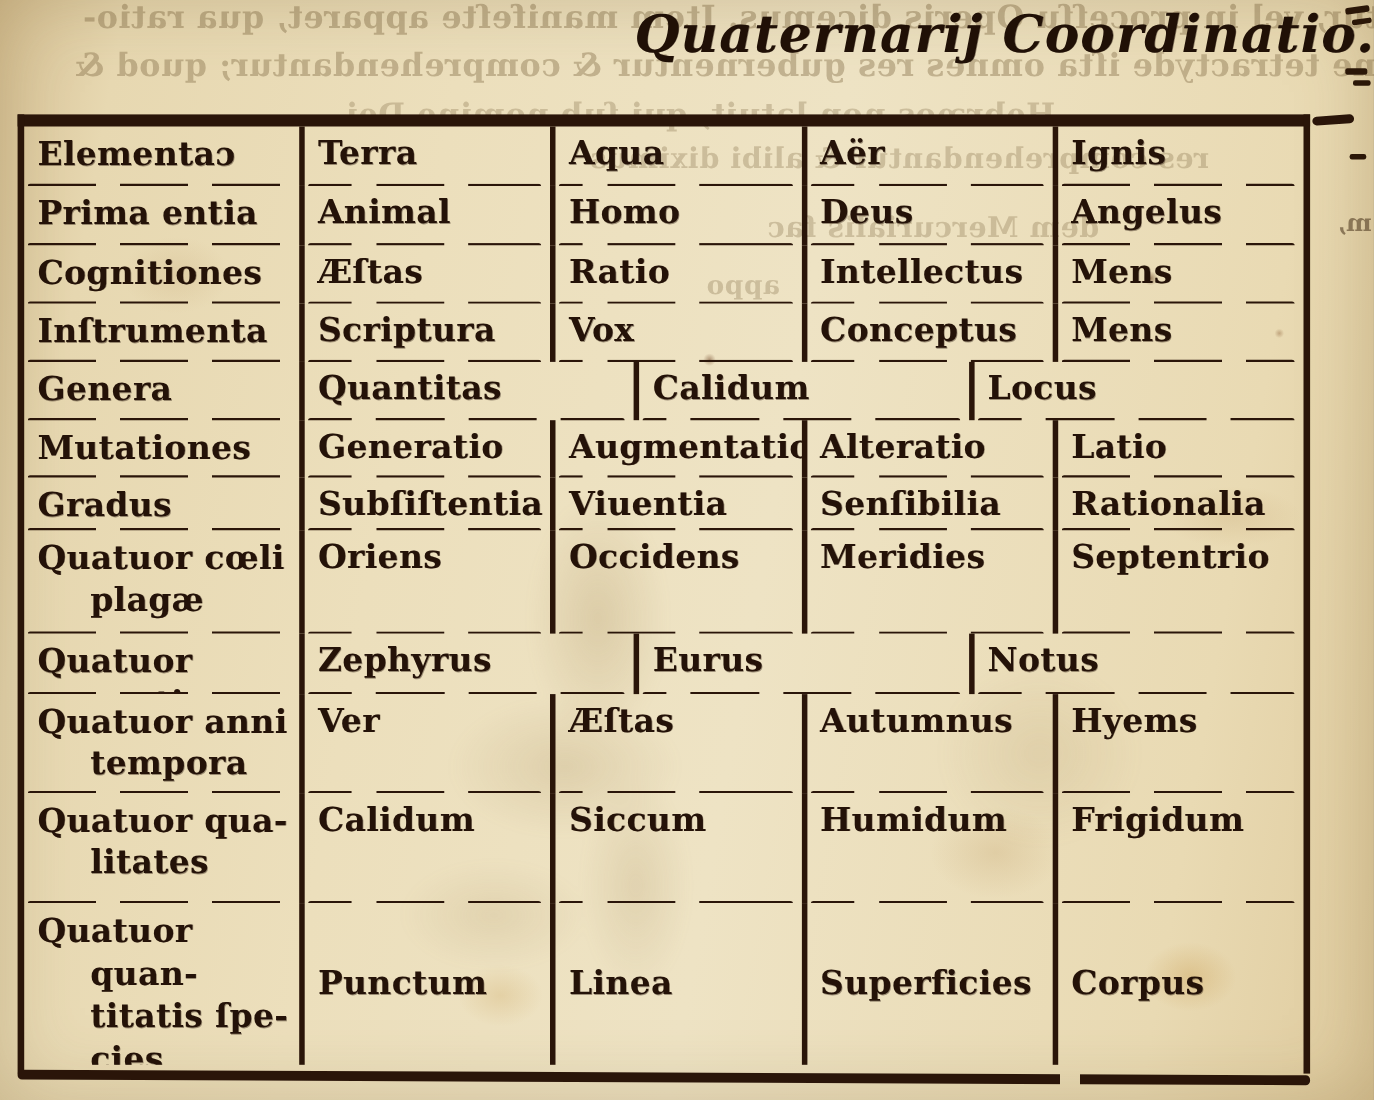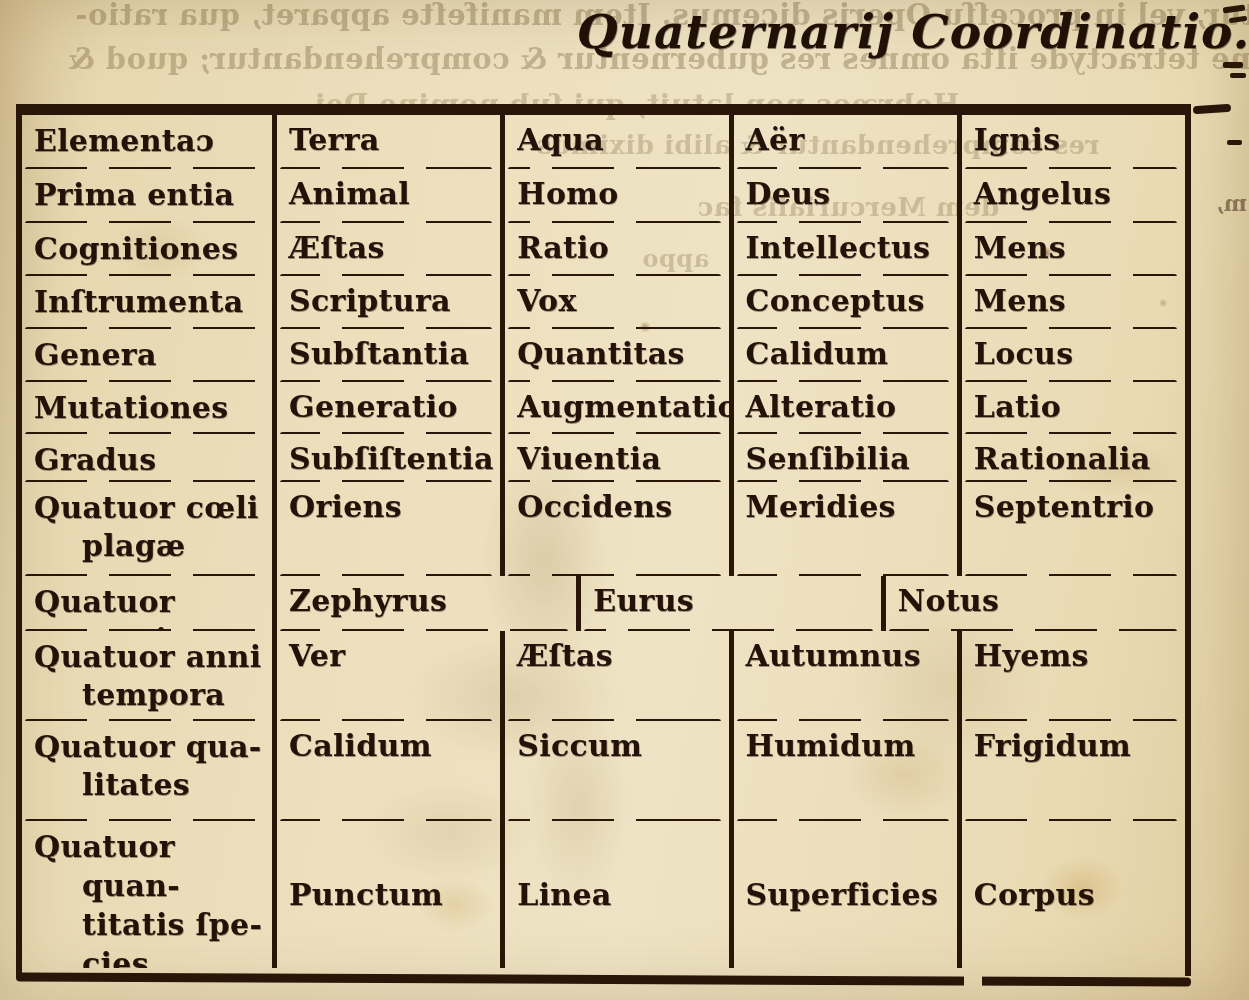--- a/index.html
+++ b/index.html
@@ -190,21 +190,20 @@
     <div class="row r4">
       <div class="cell label">Inſtrumenta</div>
       <div class="cell">Scriptura</div>
       <div class="cell">Vox</div>
       <div class="cell">Conceptus</div>
       <div class="cell">Mens</div>
     </div>
 
     <div class="row r5">
       <div class="cell label">Genera</div>
-      <div class="cell">Subſtantia</div>
       <div class="cell">Quantitas</div>
       <div class="cell">Calidum</div>
       <div class="cell">Locus</div>
     </div>
 
     <div class="row r6">
       <div class="cell label">Mutationes</div>
       <div class="cell">Generatio</div>
       <div class="cell">Augmentatio</div>
       <div class="cell">Alteratio</div>

